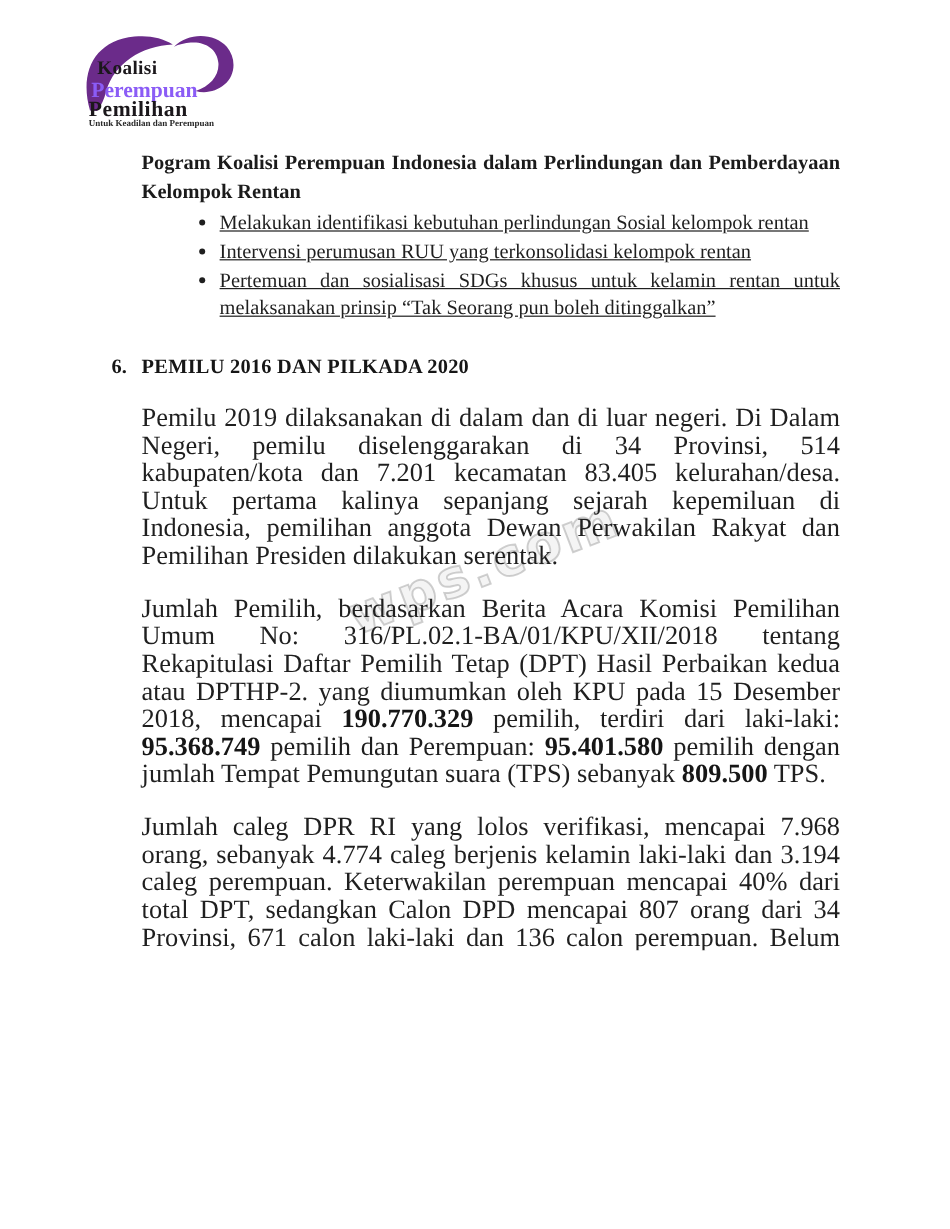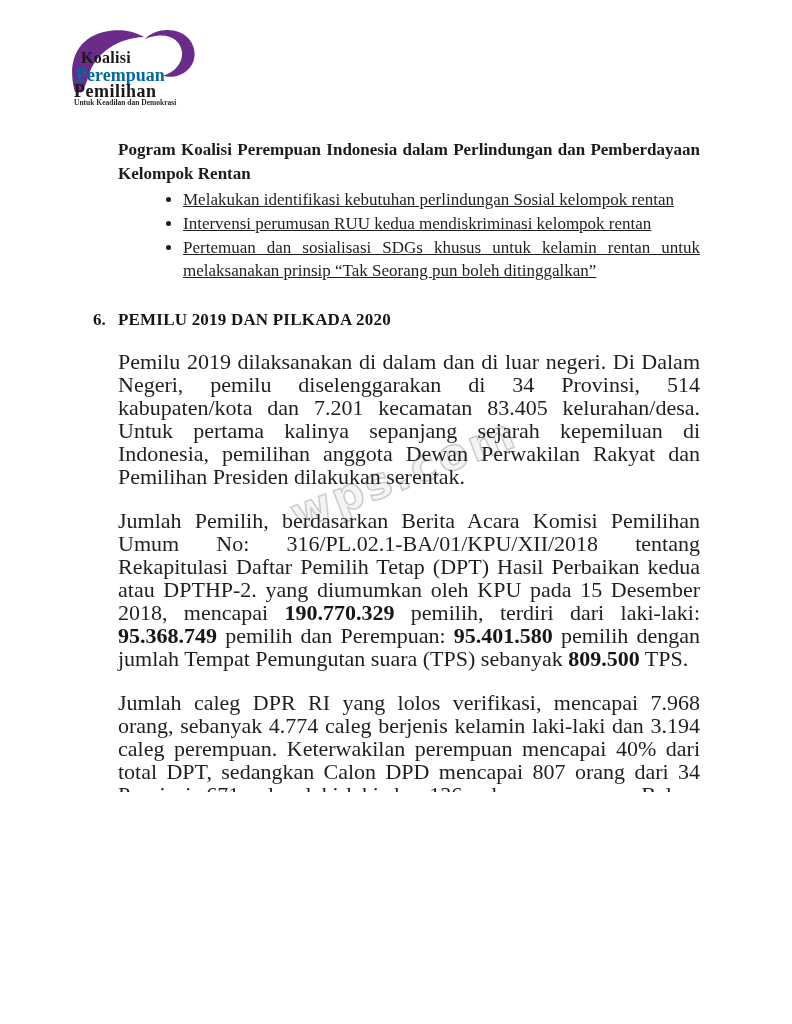--- a/index.html
+++ b/index.html
@@ -32,21 +32,21 @@
     letter-spacing: 3px;
     color: rgba(205, 205, 205, 0.22);
     -webkit-text-stroke: 1.6px rgba(150, 150, 150, 0.45);
     transform: rotate(-21deg);
     transform-origin: 0 0;
     white-space: nowrap;
     pointer-events: none;
   }
 
   
-  .content { position: absolute; left: 93px; top: 138px; width: 607px; }
+  .content { position: absolute; left: 93px; top: 124px; width: 607px; }
 
   .prog-heading {
     margin: 0 0 2px 25px;
     width: 582px;
     font-size: 17px;
     font-weight: bold;
     line-height: 24px;
     text-align: justify;
     color: #1b1b1b;
   }
@@ -91,40 +91,40 @@
 <body>
 
 <div class="page">
 
   <div class="logo">
     <svg viewBox="0 0 130 92" width="130" height="92" aria-hidden="true">
       <path d="M 7,64 C -2,33 10,6 44,2.5 C 56,1.2 67,3.5 76,9 C 50,10 27,25 20.5,48 C 18.8,54.5 16.5,60 13,64.5 Z" fill="#6B2B8A"></path>
       <path d="M 77,11 C 89,-1.5 111,-0.5 121,11 C 129,20.5 128.5,34.5 119,42.5 C 112.5,48.2 103,50.2 95,47.8 C 107,44 114.8,35 114,24.5 C 113,13 103,6.5 91,7.5 C 86,8 81,9 77,11 Z" fill="#6B2B8A"></path>
     </svg>
     <div class="l1" style="color: rgb(27, 23, 27);">Koalisi</div>
-    <div class="l2" style="color: #0369a1;">Perempuan</div>
+    <div class="l2" style="color: #8b5cf6;">Perempuan</div>
     <div class="l3" style="color: rgb(27, 23, 27);">Pemilihan</div>
-    <div class="tag">Untuk Keadilan dan Demokrasi</div>
+    <div class="tag">Untuk Keadilan dan Perempuan</div>
   </div>
 
   <div class="watermark">wps.com</div>
 
   <div class="content">
 
     <h2 class="prog-heading">Pogram Koalisi Perempuan Indonesia dalam Perlindungan dan Pemberdayaan Kelompok Rentan</h2>
 
     <ul class="bullets">
       <li>Melakukan identifikasi kebutuhan perlindungan Sosial kelompok rentan</li>
-      <li>Intervensi perumusan RUU kedua mendiskriminasi kelompok rentan</li>
+      <li>Intervensi perumusan RUU yang terkonsolidasi kelompok rentan</li>
       <li>Pertemuan dan sosialisasi SDGs khusus untuk kelamin rentan untuk melaksanakan prinsip “Tak Seorang pun boleh ditinggalkan”</li>
     </ul>
 
     <div class="section-title">
       <span class="num">6.</span>
-      <span class="txt">PEMILU 2019 DAN PILKADA 2020</span>
+      <span class="txt">PEMILU 2016 DAN PILKADA 2020</span>
     </div>
 
     <p class="body-para">Pemilu 2019 dilaksanakan di dalam dan di luar negeri. Di Dalam Negeri, pemilu diselenggarakan di 34 Provinsi, 514 kabupaten/kota dan 7.201 kecamatan 83.405 kelurahan/desa. Untuk pertama kalinya sepanjang sejarah kepemiluan di Indonesia, pemilihan anggota Dewan Perwakilan Rakyat dan Pemilihan Presiden dilakukan serentak.</p>
 
     <p class="body-para"><span>Jumlah Pemilih, berdasarkan Berita Acara Komisi Pemilihan Umum No: 316/PL.02.1-BA/01/KPU/XII/2018 tentang Rekapitulasi Daftar Pemilih Tetap (DPT) Hasil Perbaikan kedua atau DPTHP-2. yang diumumkan oleh KPU pada 15 Desember 2018, mencapai </span><strong>190.770.329</strong><span> pemilih, terdiri dari laki-laki: </span><strong>95.368.749</strong><span> pemilih dan Perempuan: </span><strong>95.401.580</strong><span> pemilih dengan jumlah Tempat Pemungutan suara (TPS) sebanyak </span><strong>809.500</strong><span> TPS.</span></p>
 
     <p class="body-para">Jumlah caleg DPR RI yang lolos verifikasi, mencapai 7.968 orang, sebanyak 4.774 caleg berjenis kelamin laki-laki dan 3.194 caleg perempuan. Keterwakilan perempuan mencapai 40% dari total DPT, sedangkan Calon DPD mencapai 807 orang dari 34 Provinsi, 671 calon laki-laki dan 136 calon perempuan. Belum ada data terkonsolidasi terkait daftar Calon legislatif DPRD Provinsi dan DPRD Kabupaten Kota. Namun dapat dipastikan seluruh daftar calon legislatif DPRD Provinsi dan DPRD Kabupaten/Kota di setiap dapil terdapat sekurang-kurangnya 30% perempuan, karena hal ini merupakan ketentuan undang-undang.</p>
 
 
   </div>

